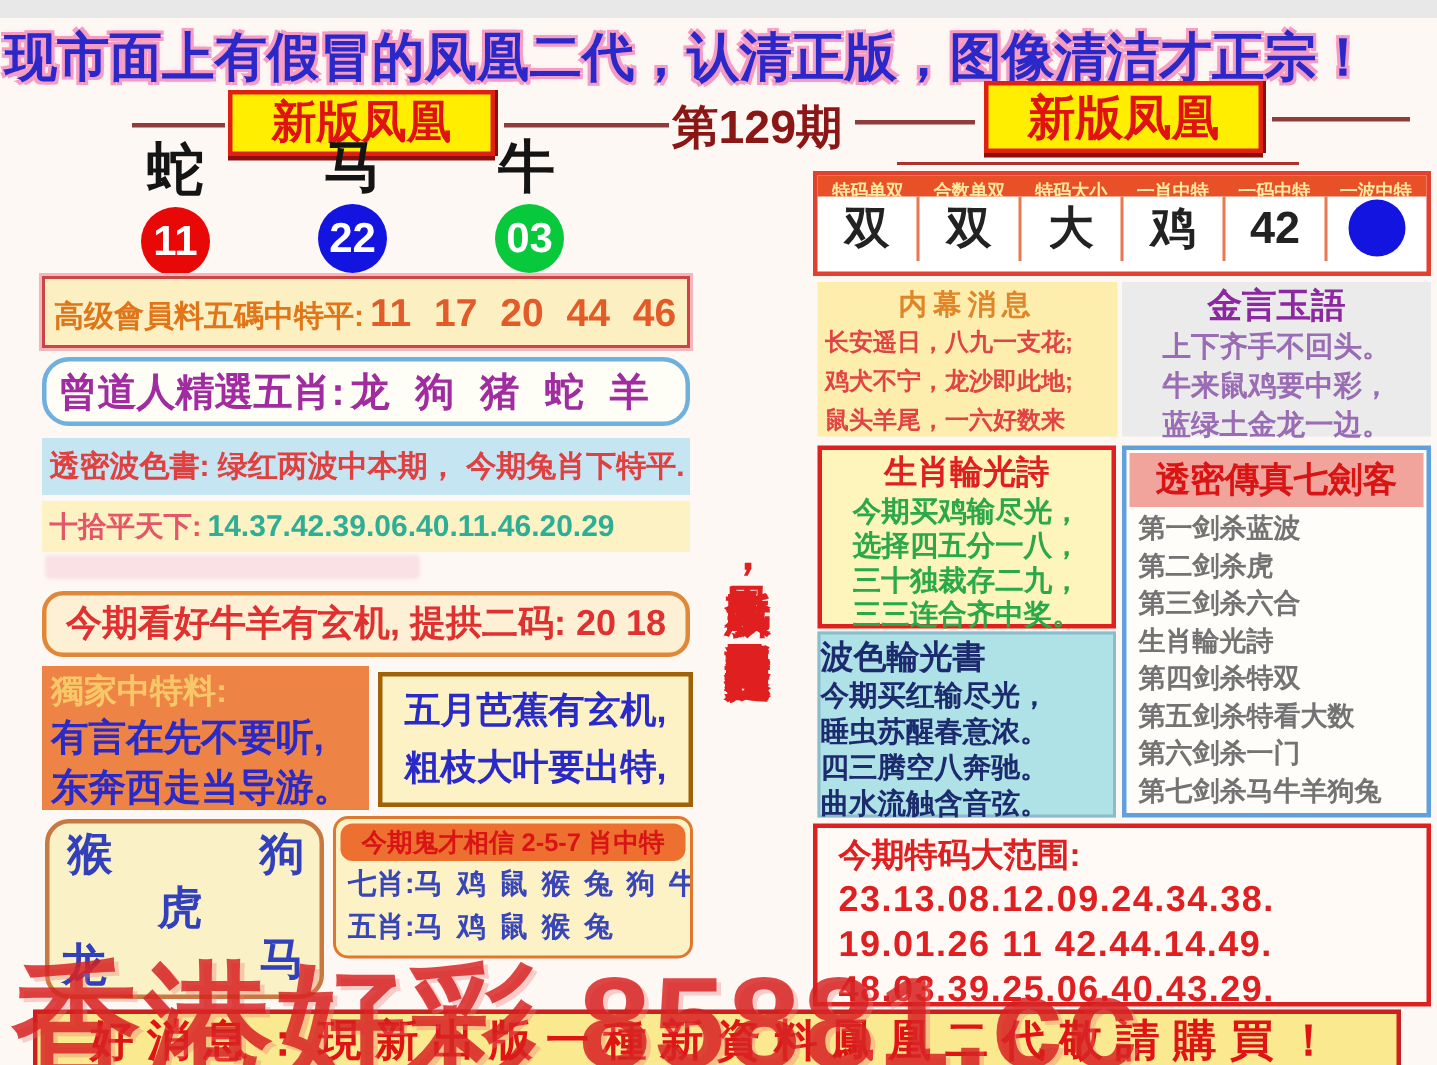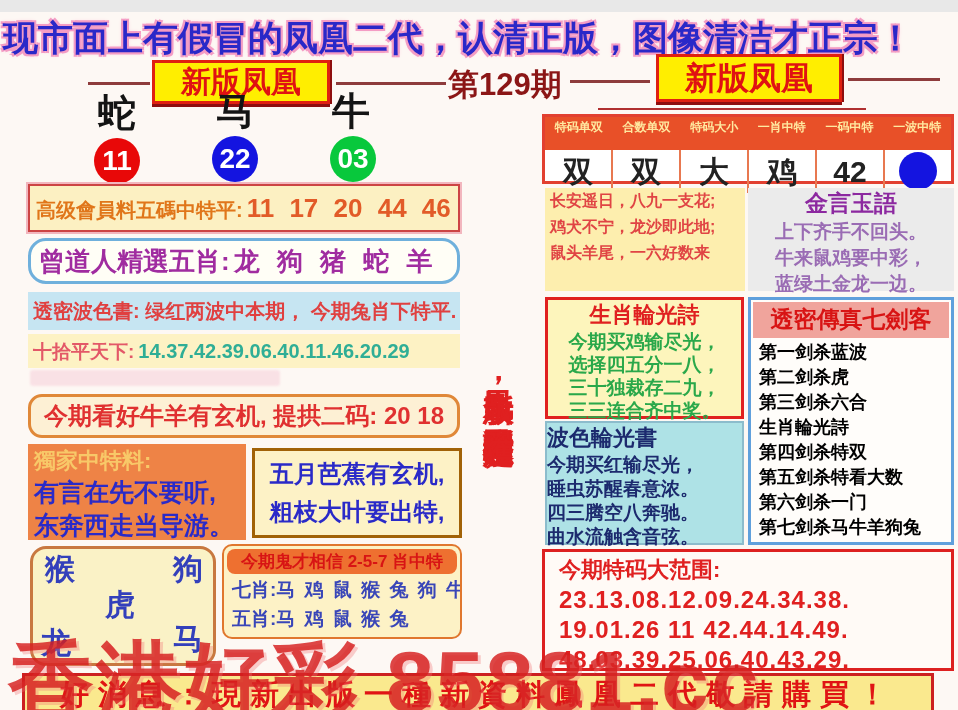--- a/index.html
+++ b/index.html
@@ -65,21 +65,21 @@
                  line-height:25px; text-align:center; font-size:17px; font-weight:bold; color:#d81414;
                  white-space:nowrap; overflow:hidden; }
   .genius-line { font-size:19px; font-weight:bold; color:#3946b8; line-height:29px; padding-left:8px;
                  word-spacing:4px; white-space:nowrap; }
   
   .mid-col { left:464px; top:90px; width:68px; height:574px; text-align:center; }
   .mid-col span { writing-mode:vertical-rl; font-size:31px; font-weight:bold; color:#e02020;
                   letter-spacing:1px; height:574px; display:inline-block; }
   
   .pred { left:542px; top:102px; width:412px; height:70px; border:3px solid #e24030; background:#fff; }
-  .pred-head { display:flex; height:33px; background:#e85028; }
+  .pred-head { display:flex; height:14px; background:#e85028; }
   .pred-head div { flex:1; font-size:12px; font-weight:bold; color:#ffe9a0; text-align:center;
                    line-height:21px; white-space:nowrap; overflow:hidden; }
   .pred-vals { display:flex; height:43px; }
   .pred-vals div { flex:1; border-right:2px solid #e87850; font-size:30px; font-weight:bold;
                    color:#222; text-align:center; line-height:43px; }
   .pred-vals div:last-child { border-right:none; }
   .wave-ball { width:38px; height:38px; border-radius:50%; margin:2px auto; }
   .insider { left:545px; top:176px; width:200px; height:103px; background:#fdeeae; }
   .insider-title { text-align:center; font-size:19px; font-weight:bold; color:#e0862a; letter-spacing:4px; padding-top:2px; }
   .insider-line { font-size:16px; font-weight:bold; color:#e04444; line-height:26px; padding-left:5px; white-space:nowrap; }
@@ -88,21 +88,21 @@
   .golden-line { font-size:19px; font-weight:bold; color:#9a6cb4; line-height:26px; text-align:center; white-space:nowrap; }
   .zpoem { left:545px; top:285px; width:199px; height:122px; background:#fdf5bc; border:3px solid #e02020; text-align:center; }
   .zpoem-title { font-size:22px; font-weight:bold; color:#e02020; }
   .zpoem-line { font-size:19px; font-weight:bold; color:#2aa84a; line-height:23px; white-space:nowrap; }
   .wpoem { left:545px; top:409px; width:199px; height:124px; background:#aee2e6; border:2px solid #8cbccc; }
   .wpoem-title { font-size:22px; font-weight:bold; color:#1c2a6e; }
   .wpoem-line { font-size:19px; font-weight:bold; color:#1c2a6e; line-height:24px; white-space:nowrap; }
   .swords { left:748px; top:285px; width:206px; height:248px; background:#fffdfa; border:3px solid #60a0dc; }
   .swords-title { margin:2px; background:#f0a49c; text-align:center; font-size:23px; font-weight:bold;
                   color:#d81414; height:36px; line-height:34px; white-space:nowrap; }
-  .swords-line { font-size:18px; font-weight:bold; color:#000000; line-height:25px; padding-left:8px; white-space:nowrap; }
+  .swords-line { font-size:18px; font-weight:bold; color:#737373; line-height:25px; padding-left:8px; white-space:nowrap; }
   .range { left:542px; top:537px; width:412px; height:122px; background:#fffaf6; border:3px solid #dd2020; }
   .range-title { font-size:22px; font-weight:bold; color:#e02020; padding:3px 0 0 14px; }
   .range-line { font-size:24px; font-weight:bold; color:#e02020; letter-spacing:1px; padding-left:14px; line-height:30px; white-space:nowrap; }
   
   .banner { left:22px; top:661px; width:912px; height:42px; background:#fae98e; border:3px solid #cc2020;
             text-align:center; line-height:36px; font-size:29px; font-weight:bold; color:#e01414;
             letter-spacing:9px; white-space:nowrap; overflow:hidden; }
   .watermark { left:8px; top:612px; font-size:86px; font-weight:bold; color:rgba(214,30,30,0.82);
                white-space:nowrap; z-index:50; letter-spacing:2px;
                text-shadow:3px 3px 0 rgba(240,120,120,0.35); }
@@ -189,20 +189,21 @@
       <div>大</div>
       <div>鸡</div>
       <div>42</div>
       <div>
           <div class="wave-ball" style="background-color: rgb(20, 20, 224);"></div>
         </div>
     </div>
   </div>
 
   <div class="abs insider">
+    <div class="insider-title">内幕消息</div>
     <div class="insider-line">长安遥日，八九一支花;</div>
     <div class="insider-line">鸡犬不宁，龙沙即此地;</div>
     <div class="insider-line">鼠头羊尾，一六好数来</div>
   </div>
   <div class="abs golden">
     <div class="golden-title">金言玉語</div>
     <div class="golden-line">上下齐手不回头。</div>
     <div class="golden-line">牛来鼠鸡要中彩，</div>
     <div class="golden-line">蓝绿土金龙一边。</div>
   </div>

